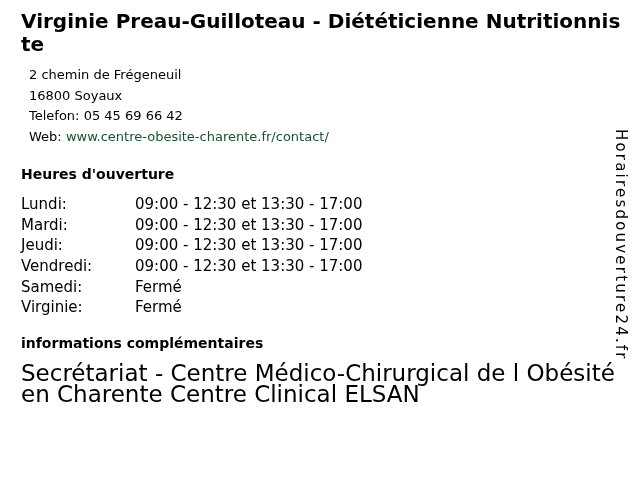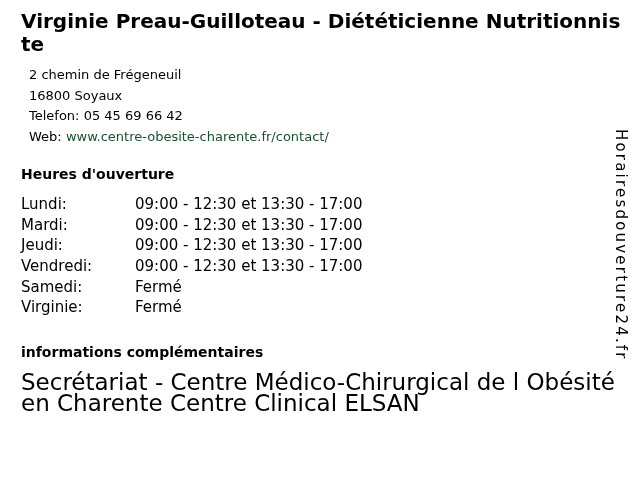--- a/index.html
+++ b/index.html
@@ -33,21 +33,21 @@
     line-height: 20.7px;
     margin: 8px;
   }
   .address-block .line { white-space: nowrap; }
   .section-heading {
     font-size: 14px;
     line-height: 21px;
     font-weight: bold;
     margin: 16px 0 9px 0;
   }
-  .section-heading.second { margin-top: 24px; }
+  .section-heading.second { margin-top: 15px; }
   .hours-table {
     font-size: 15px;
     line-height: 20.7px;
   }
   .hours-row { white-space: nowrap; }
   .day-label {
     display: inline-block;
     width: 114px;
     vertical-align: top;
   }

